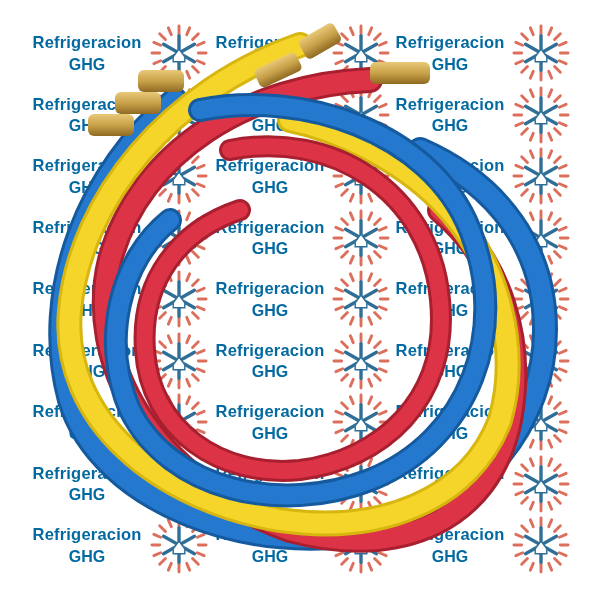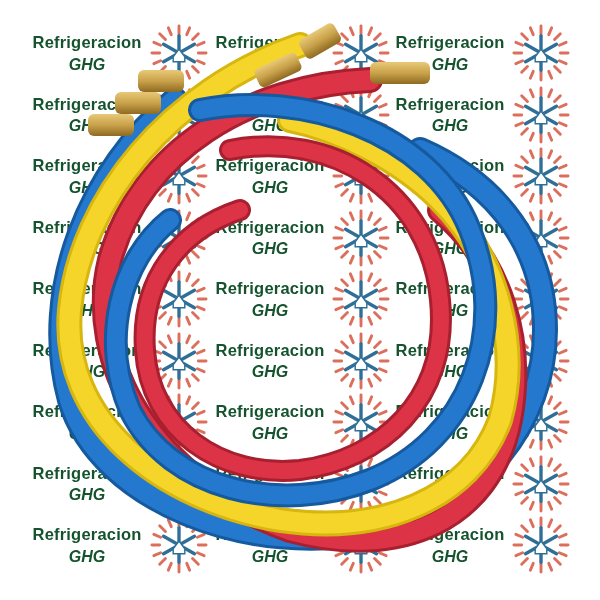--- a/index.html
+++ b/index.html
@@ -1,20 +1,20 @@
 <!DOCTYPE html>
 <html><head>
 <meta charset="utf-8">
 <style>
   html, body { margin:0; padding:0; background:#ffffff; }
   body { width:600px; height:600px; overflow:hidden; position:relative; font-family:"Liberation Sans", sans-serif; }
   #stage { position:absolute; left:0; top:0; width:600px; height:600px; background:#ffffff; }
-  .wm { position:absolute; width:150px; text-align:center; color:#14532d; font-weight:bold; line-height:1; }
+  .wm { position:absolute; width:150px; text-align:center; color:#0369a1; font-weight:bold; line-height:1; }
   .wm .l1 { font-size:16.5px; display:block; letter-spacing:0.2px; }
-  .wm .l2 { font-size:16px; display:block; margin-top:6px;font-style:italic; }
+  .wm .l2 { font-size:16px; display:block; margin-top:6px; }
   .logo { position:absolute; width:58px; height:58px; }
   svg { display:block; }
   #hoses { position:absolute; left:0; top:0; }
 </style>
 </head>
 <body>
 
 <div id="stage">
 
   <div id="wm-layer">

